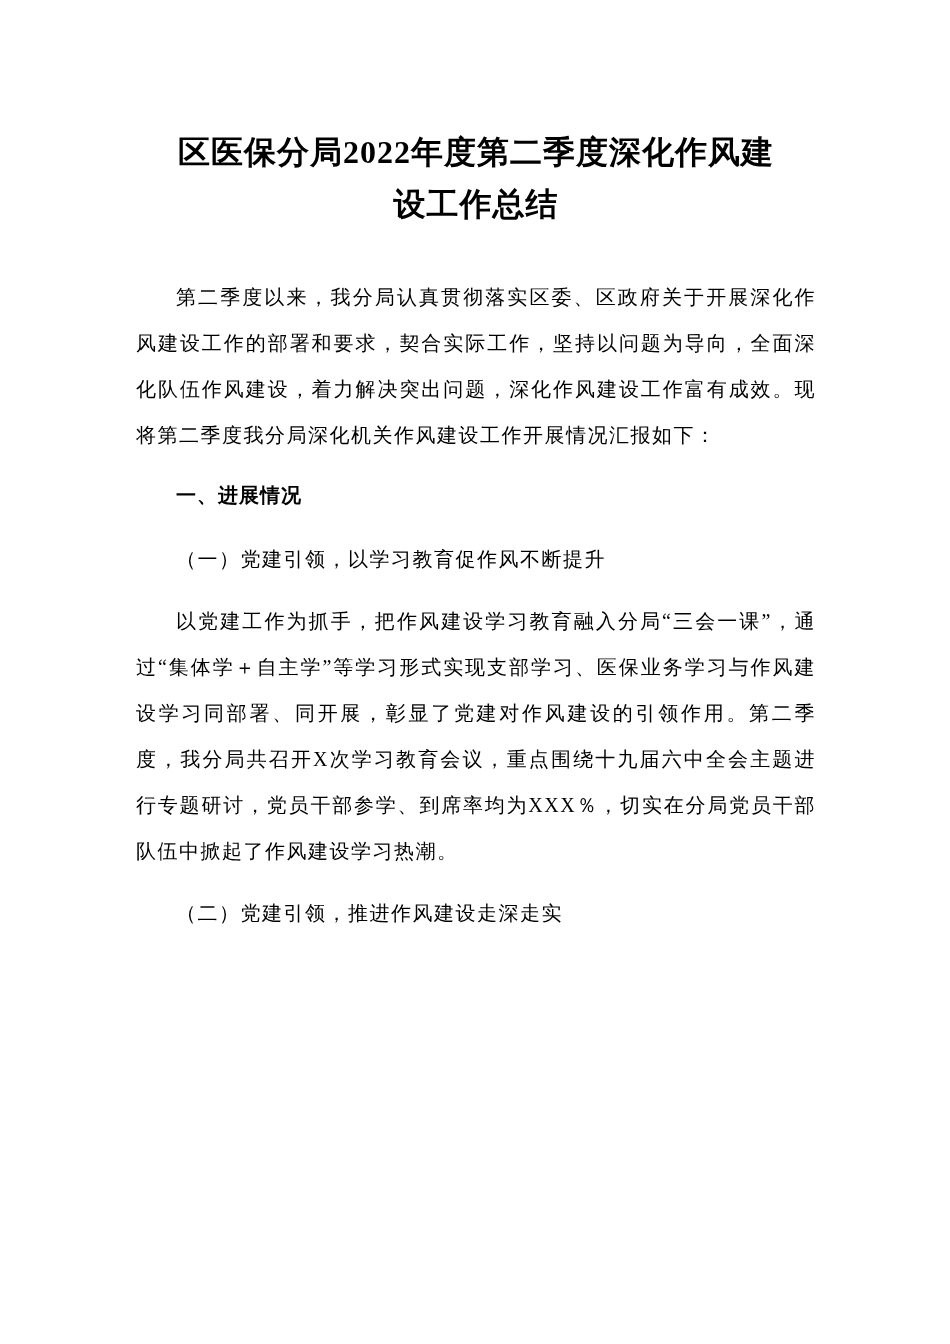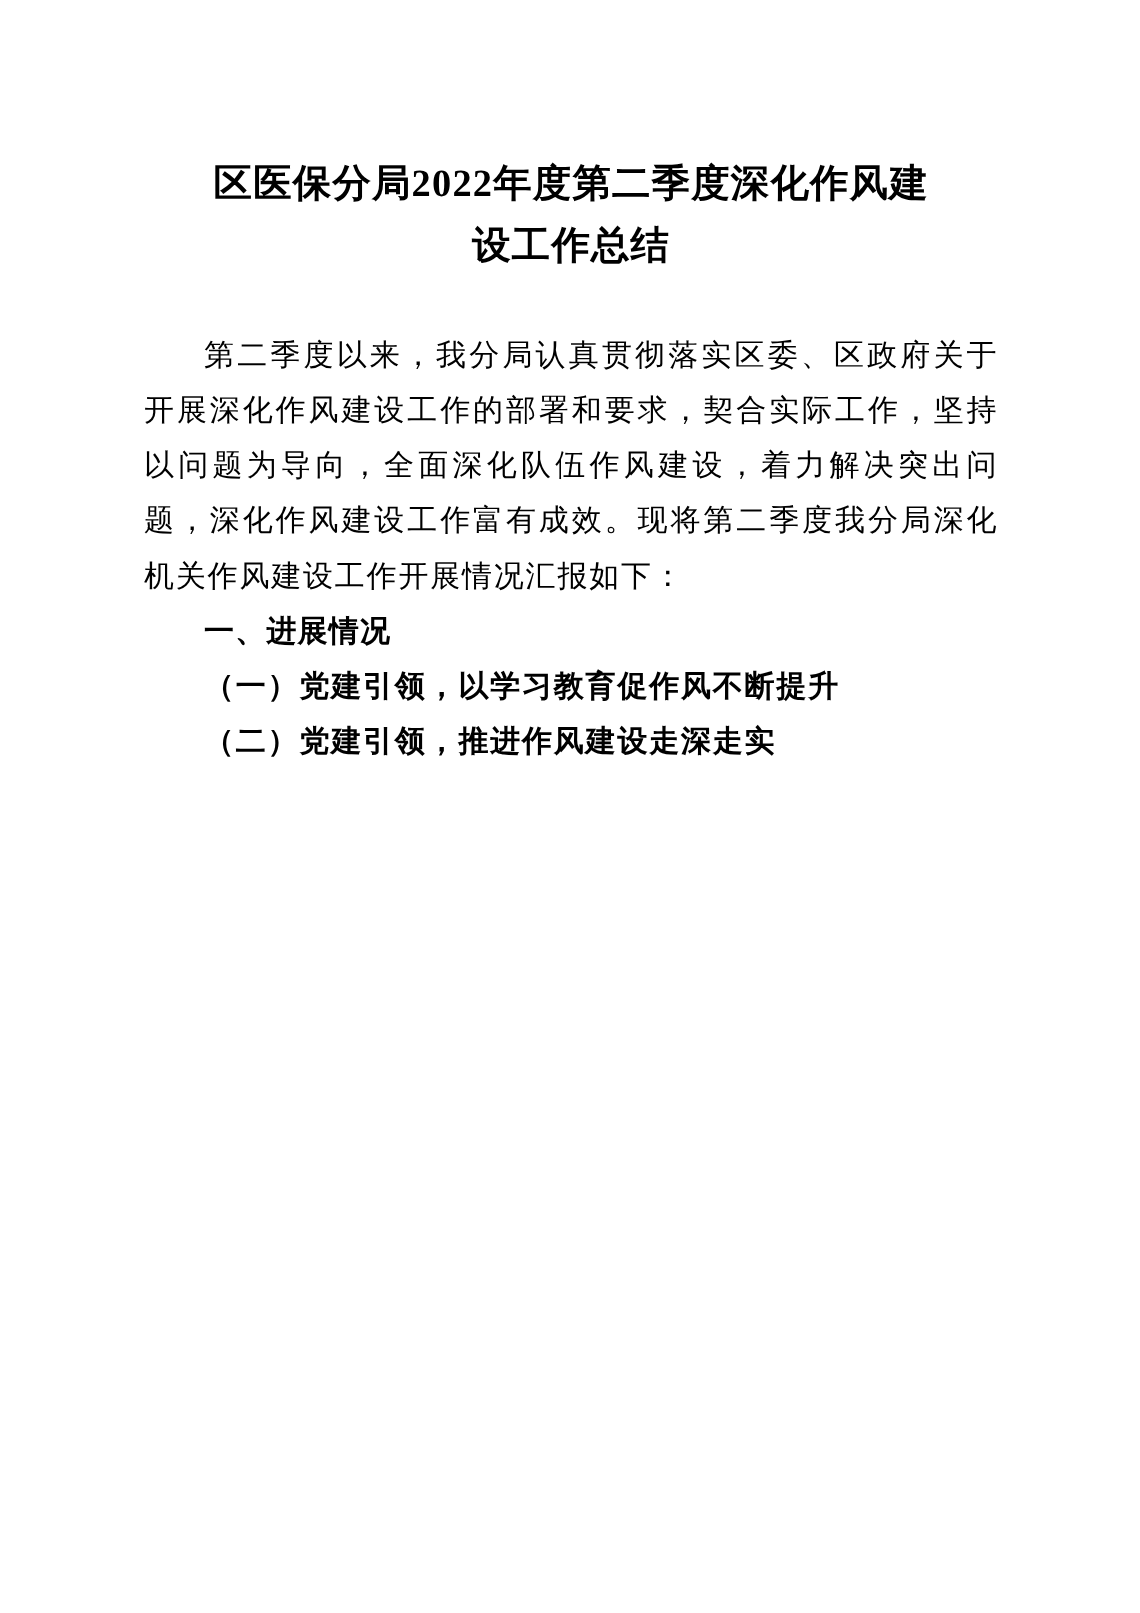--- a/index.html
+++ b/index.html
@@ -24,41 +24,42 @@
   .title {
     margin: 0 0 44px 0;
     padding: 0 46px;
     font-size: 32px;
     font-weight: 700;
     text-align: center;
     line-height: 52px;
     letter-spacing: 1px;
   }
   .doc-body p {
-    margin: 0;
-    font-size: 25px;
+    margin: 16px;
+    font-size: 20px;
     line-height: 46px;
     text-align: justify;
     text-justify: inter-ideograph;
     text-indent: 2em;
     letter-spacing: 1.5px;
   }
   .doc-body p.heading1 {
-    font-family: Liberation Serif, serif;
+    font-family: Liberation Mono, monospace;
     font-weight: 700;
     letter-spacing: 1px;
   }
   .doc-body p.heading2 {
-    font-weight: 700;
+    font-weight: 400;
   }
 </style>
 </head>
 <body>
 
 <div class="page">
   <h1 class="title">区医保分局2022年度第二季度深化作风建设工作总结</h1>
   <div class="doc-body">
       <p class="body">第二季度以来，我分局认真贯彻落实区委、区政府关于开展深化作风建设工作的部署和要求，契合实际工作，坚持以问题为导向，全面深化队伍作风建设，着力解决突出问题，深化作风建设工作富有成效。现将第二季度我分局深化机关作风建设工作开展情况汇报如下：</p>
       <p class="heading1">一、进展情况</p>
       <p class="heading2">（一）党建引领，以学习教育促作风不断提升</p>
+      <p class="body">以党建工作为抓手，把作风建设学习教育融入分局“三会一课”，通过“集体学＋自主学”等学习形式实现支部学习、医保业务学习与作风建设学习同部署、同开展，彰显了党建对作风建设的引领作用。第二季度，我分局共召开X次学习教育会议，重点围绕十九届六中全会主题进行专题研讨，党员干部参学、到席率均为XXX％，切实在分局党员干部队伍中掀起了作风建设学习热潮。</p>
       <p class="heading2">（二）党建引领，推进作风建设走深走实</p>
     </div>
 </div>
 
 </body></html>

